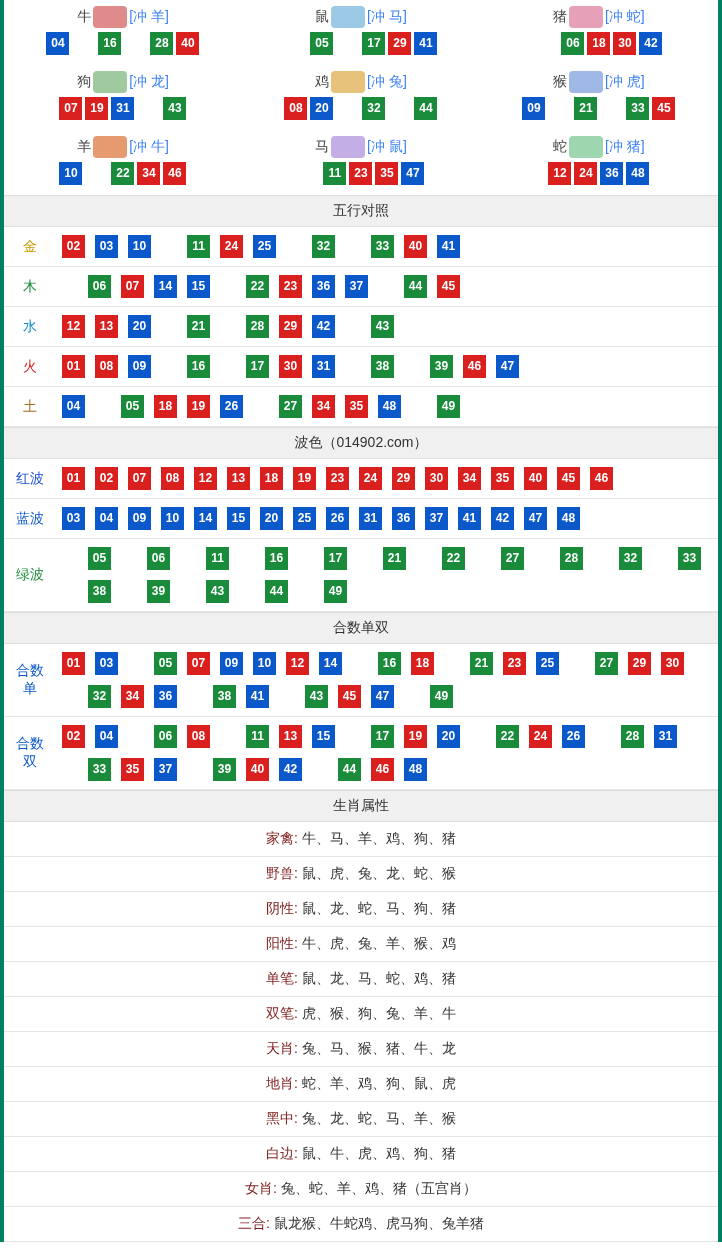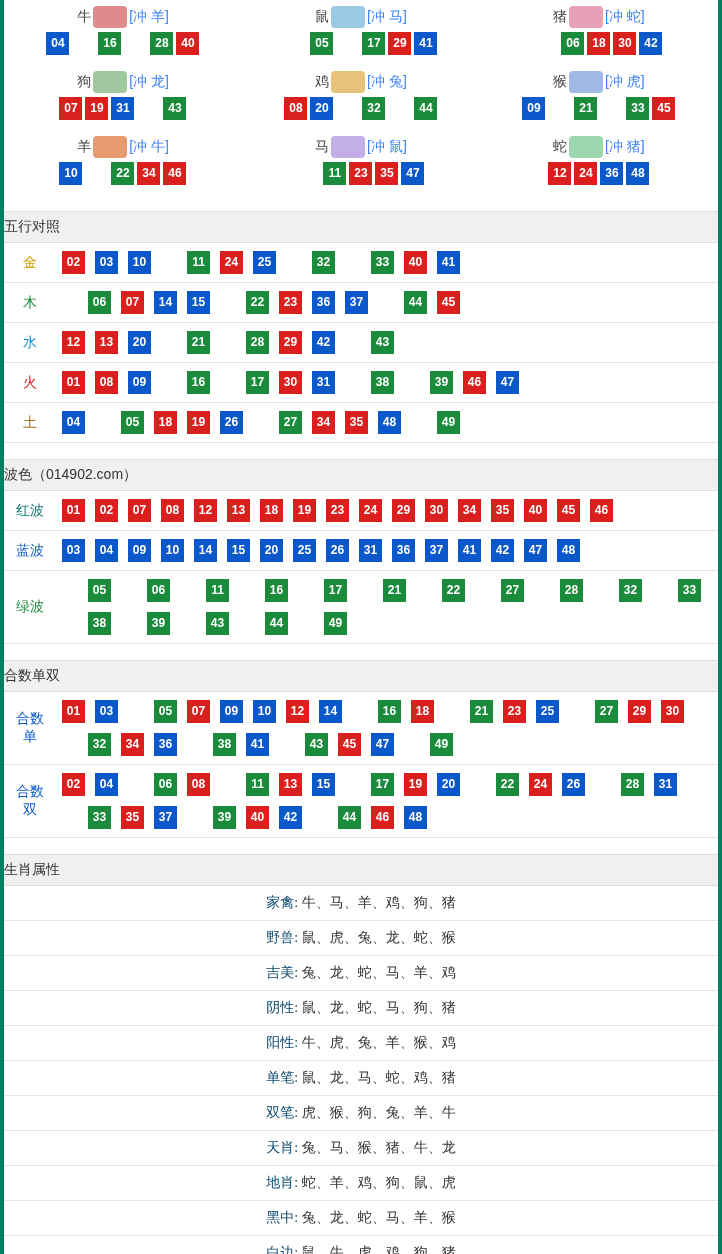--- a/index.html
+++ b/index.html
@@ -49,56 +49,56 @@
     text-align: center;
     color: #fff;
     font-size: 12px;
     font-weight: bold;
   }
   .red { background: #d9201f; }
   .blue { background: #0a58ca; }
   .green { background: #1a8b3b; margin-left: 26px; }
   .section-header {
     background: #f0f0f0;
+    text-align: center;
     padding: 6px 0;
     border-top: 1px solid #ddd;
     border-bottom: 1px solid #ddd;
     font-size: 14px;
     color: #333;
-    margin-top: 16px;
   }
   table.kv {
     width: 100%;
     border-collapse: collapse;
   }
   table.kv td {
     border-bottom: 1px solid #e5e5e5;
     padding: 8px 6px;
     vertical-align: middle;
   }
   table.kv td.label {
     width: 52px;
     text-align: center;
     font-size: 14px;
   }
   .gold { color: #c99a00; }
   .wood { color: #1a8b3b; }
   .water { color: #0a8bcc; }
   .fire { color: #d9201f; }
   .earth { color: #a86b1f; }
-  .label-red { color: #0f766e; }
+  .label-red { color: #1d4ed8; }
   .label-blue { color: #0a58ca; }
   .label-green { color: #1a8b3b; margin-left: 33px; }
   .ball-line { display: flex; flex-wrap: wrap; gap: 10px; }
   .attr-row {
     text-align: center;
     padding: 8px 0;
     border-bottom: 1px solid #e5e5e5;
   }
-  .attr-row .key { color: #0c4a6e; font-family: Liberation Serif, serif; }
+  .attr-row .key { color: #7f1d1d; }
   .attr-row .val { color: #333; }
 </style>
 </head>
 <body>
 
 <div class="container">
 
   <div class="zodiac-grid">
       <div class="zodiac-cell">
         <div class="zodiac-title">
@@ -451,21 +451,20 @@
             </div>
           </td>
         </tr>
       </tbody>
     </table>
 
   <div class="section-header">生肖属性</div>
   <div id="attrs-body">
       <div class="attr-row"><span class="key">家禽: </span><span class="val">牛、马、羊、鸡、狗、猪</span></div>
       <div class="attr-row"><span class="key">野兽: </span><span class="val">鼠、虎、兔、龙、蛇、猴</span></div>
-      <div class="attr-row"><span class="key">吉美: </span><span class="val">兔、龙、蛇、马、羊、鸡</span></div>
       <div class="attr-row"><span class="key">阴性: </span><span class="val">鼠、龙、蛇、马、狗、猪</span></div>
       <div class="attr-row"><span class="key">阳性: </span><span class="val">牛、虎、兔、羊、猴、鸡</span></div>
       <div class="attr-row"><span class="key">单笔: </span><span class="val">鼠、龙、马、蛇、鸡、猪</span></div>
       <div class="attr-row"><span class="key">双笔: </span><span class="val">虎、猴、狗、兔、羊、牛</span></div>
       <div class="attr-row"><span class="key">天肖: </span><span class="val">兔、马、猴、猪、牛、龙</span></div>
       <div class="attr-row"><span class="key">地肖: </span><span class="val">蛇、羊、鸡、狗、鼠、虎</span></div>
       <div class="attr-row"><span class="key">黑中: </span><span class="val">兔、龙、蛇、马、羊、猴</span></div>
       <div class="attr-row"><span class="key">白边: </span><span class="val">鼠、牛、虎、鸡、狗、猪</span></div>
       <div class="attr-row"><span class="key">女肖: </span><span class="val">兔、蛇、羊、鸡、猪（五宫肖）</span></div>
       <div class="attr-row"><span class="key">三合: </span><span class="val">鼠龙猴、牛蛇鸡、虎马狗、兔羊猪</span></div>

